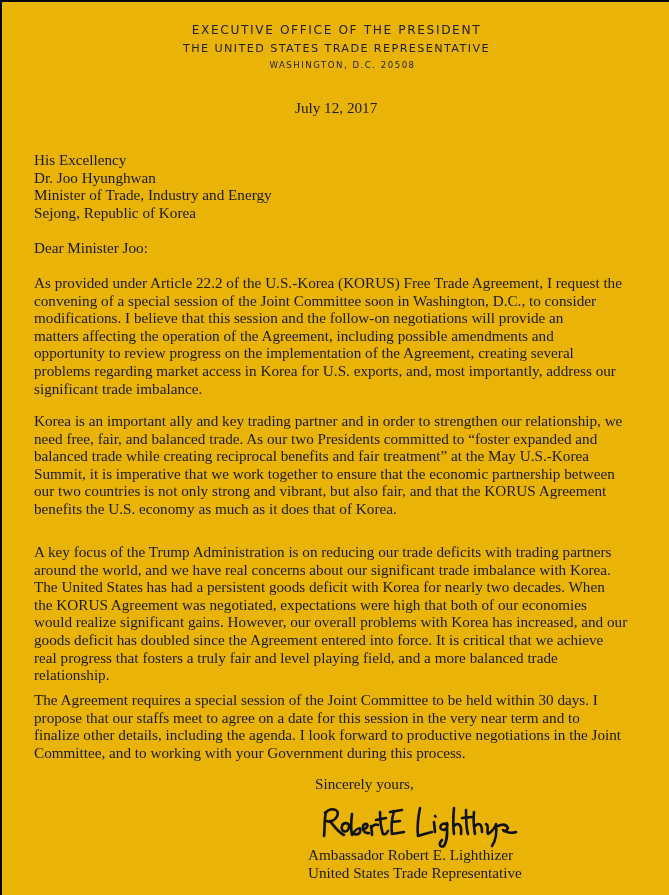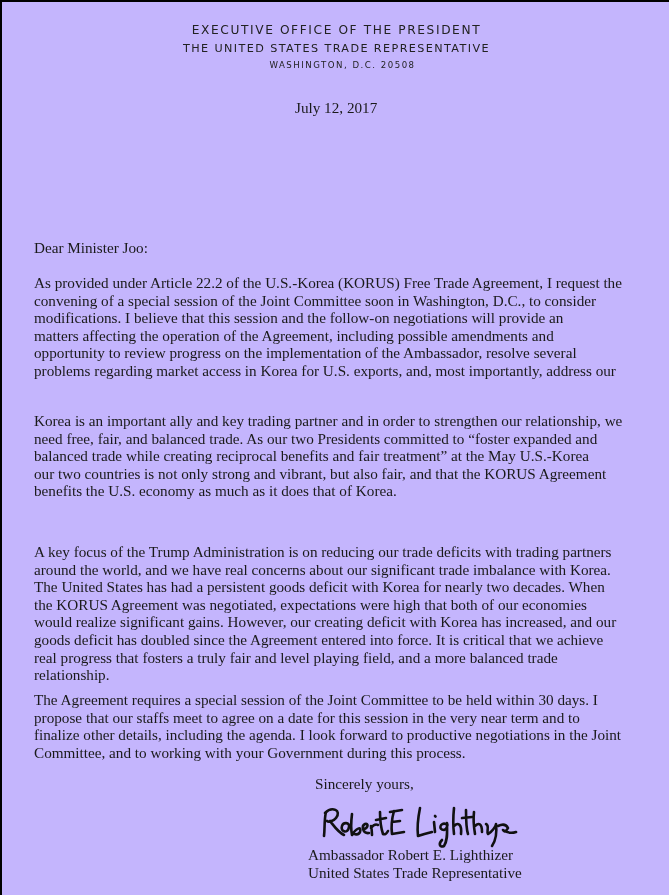--- a/index.html
+++ b/index.html
@@ -14,21 +14,21 @@
       overflow: hidden;
       font-family: "Liberation Serif", serif;
       color: #1a1a1a;
     }
     .page {
       position: absolute;
       left: 0;
       top: 0;
       width: 669px;
       height: 895px;
-      background: #c4b5fd;
+      background: #eab308;
       border-top: 2px solid #000;
       border-left: 2px solid #000;
       box-sizing: border-box;
     }
     .letterhead {
       position: absolute;
       left: 0;
       width: 669px;
       text-align: center;
       font-family: "DejaVu Sans", sans-serif;
@@ -107,46 +107,54 @@
 <body>
 
 <div class="page">
 
   <div class="letterhead lh1">EXECUTIVE OFFICE OF THE PRESIDENT</div>
   <div class="letterhead lh2">THE UNITED STATES TRADE REPRESENTATIVE</div>
   <div class="letterhead lh3">WASHINGTON, D.C.  20508</div>
 
   <div class="date">July 12, 2017</div>
 
+  <div class="block addr">
+    <div>His Excellency</div>
+    <div>Dr. Joo Hyunghwan</div>
+    <div>Minister of Trade, Industry and Energy</div>
+    <div>Sejong, Republic of Korea</div>
+  </div>
 
   <div class="block salutation">Dear Minister Joo:</div>
 
   <div class="block para p1">
     <div>As provided under Article 22.2 of the U.S.-Korea (KORUS) Free Trade Agreement, I request the</div>
     <div>convening of a special session of the Joint Committee soon in Washington, D.C., to consider</div>
     <div>modifications.  I believe that this session and the follow-on negotiations will provide an</div>
     <div>matters affecting the operation of the Agreement, including possible amendments and</div>
-    <div>opportunity to review progress on the implementation of the Ambassador, resolve several</div>
+    <div>opportunity to review progress on the implementation of the Agreement, creating several</div>
     <div>problems regarding market access in Korea for U.S. exports, and, most importantly, address our</div>
+    <div>significant trade imbalance.</div>
   </div>
 
   <div class="block para p2">
     <div>Korea is an important ally and key trading partner and in order to strengthen our relationship, we</div>
     <div>need free, fair, and balanced trade.  As our two Presidents committed to “foster expanded and</div>
     <div>balanced trade while creating reciprocal benefits and fair treatment” at the May U.S.-Korea</div>
+    <div>Summit, it is imperative that we work together to ensure that the economic partnership between</div>
     <div>our two countries is not only strong and vibrant, but also fair, and that the KORUS Agreement</div>
     <div>benefits the U.S. economy as much as it does that of Korea.</div>
   </div>
 
   <div class="block para p3">
     <div>A key focus of the Trump Administration is on reducing our trade deficits with trading partners</div>
     <div>around the world, and we have real concerns about our significant trade imbalance with Korea.</div>
     <div>The United States has had a persistent goods deficit with Korea for nearly two decades.  When</div>
     <div>the KORUS Agreement was negotiated, expectations were high that both of our economies</div>
-    <div>would realize significant gains.  However, our creating deficit with Korea has increased, and our</div>
+    <div>would realize significant gains.  However, our overall problems with Korea has increased, and our</div>
     <div>goods deficit has doubled since the Agreement entered into force.  It is critical that we achieve</div>
     <div>real progress that fosters a truly fair and level playing field, and a more balanced trade</div>
     <div>relationship.</div>
   </div>
 
   <div class="block para p4">
     <div>The Agreement requires a special session of the Joint Committee to be held within 30 days.  I</div>
     <div>propose that our staffs meet to agree on a date for this session in the very near term and to</div>
     <div>finalize other details, including the agenda.  I look forward to productive negotiations in the Joint</div>
     <div>Committee, and to working with your Government during this process.</div>

